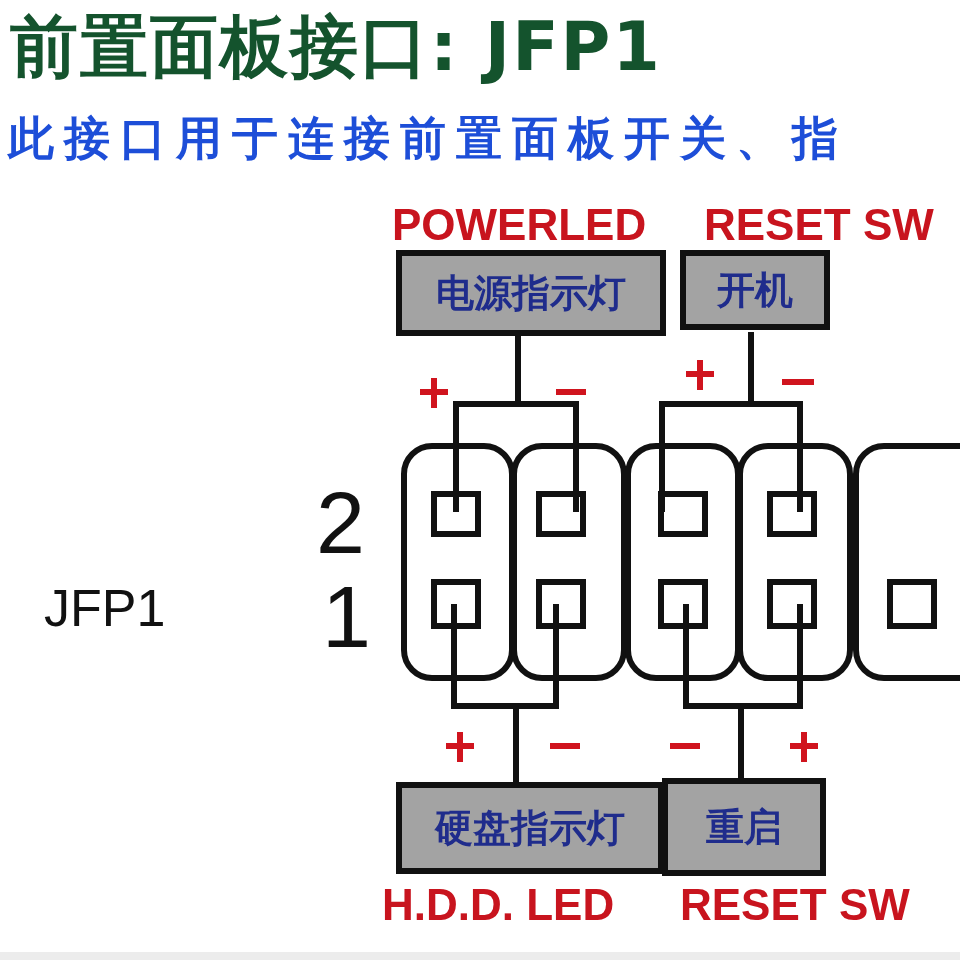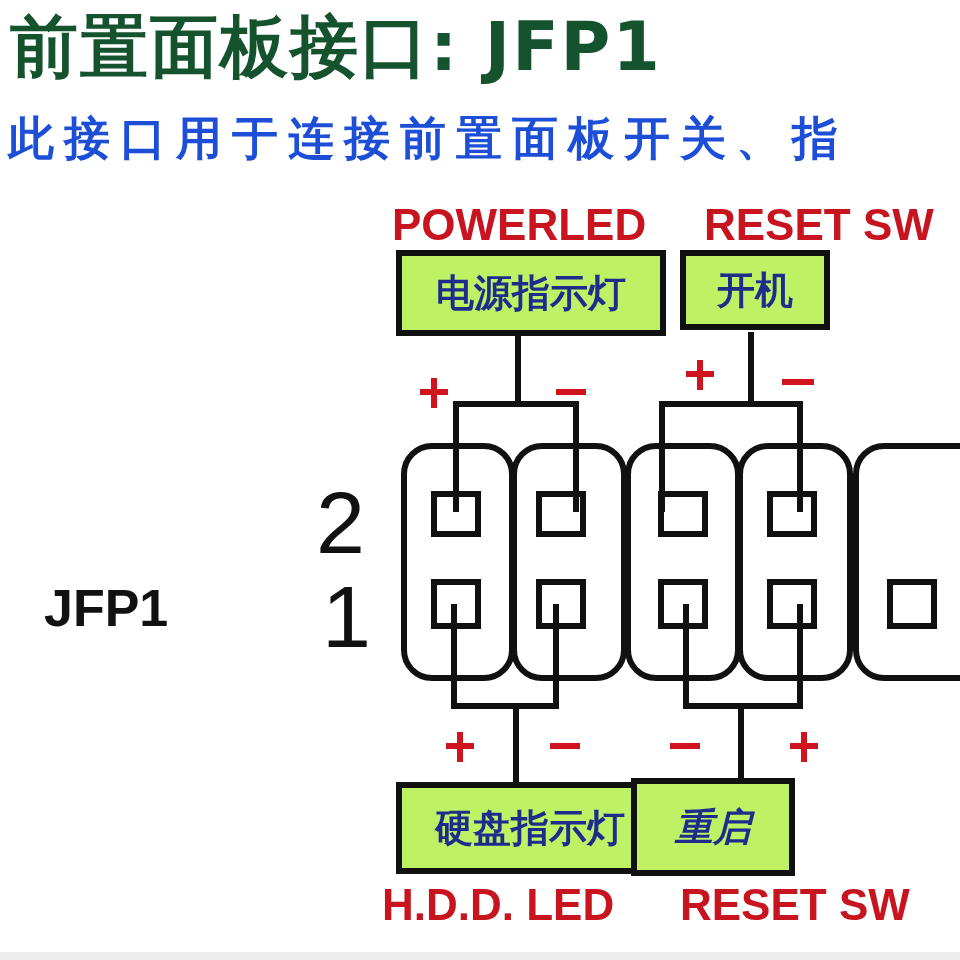--- a/index.html
+++ b/index.html
@@ -1,22 +1,22 @@
 <!DOCTYPE html>
 <html><head>
 <meta charset="utf-8">
 <style>
   html, body { margin:0; padding:0; background:#ffffff; }
   body { width:960px; height:960px; position:relative; overflow:hidden; font-family:"DejaVu Sans", sans-serif; }
   .title { position:absolute; left:10px; top:2px; font-size:68px; font-weight:bold; color:#14532d; letter-spacing:2px; white-space:nowrap; line-height:90px; }
   .subtitle { position:absolute; left:8px; top:108px; font-size:46px; color:#1d4ed8; letter-spacing:10px; white-space:nowrap; line-height:60px;font-weight:bold; }
   .red-label { position:absolute; font-family:"Liberation Sans", sans-serif; font-weight:bold; color:#c8141e; white-space:nowrap; font-size:44px; line-height:50px; }
-  .box { position:absolute; border:6px solid #111; background:#bef264; box-sizing:border-box; display:flex; align-items:center; justify-content:center; }
+  .box { position:absolute; border:6px solid #111; background:#a3a3a3; box-sizing:border-box; display:flex; align-items:center; justify-content:center; }
   .box span { font-size:38px; font-weight:bold; color:#1f2c8c; white-space:nowrap; }
-  .jfp-label { position:absolute; left:44px; top:578px; font-family:"Liberation Sans", sans-serif; font-size:52px; color:#111;font-weight:bold; }
+  .jfp-label { position:absolute; left:44px; top:578px; font-family:"Liberation Sans", sans-serif; font-size:52px; color:#111; }
   .rownum { position:absolute; font-family:"Liberation Sans", sans-serif; font-size:88px; color:#111; line-height:90px; }
   svg { position:absolute; left:0; top:0; }
   .bottom-strip { position:absolute; left:0; top:952px; width:960px; height:8px; background:#ececec; }
 </style>
 </head>
 <body>
 
 <div class="title">前置面板接口: JFP1</div>
 <div class="subtitle">此接口用于连接前置面板开关、指</div>
 
@@ -26,21 +26,21 @@
 <div class="box" style="left:396px; top:250px; width:270px; height:86px;">
   <span>电源指示灯</span>
 </div>
 <div class="box" style="left:680px; top:250px; width:150px; height:80px;">
   <span>开机</span>
 </div>
 
 <div class="box" style="left:396px; top:782px; width:268px; height:92px;justify-content:center;">
   <span>硬盘指示灯</span>
 </div>
-<div class="box" style="left:631px; top:778px; width:164px; height:98px;font-style:italic;">
+<div class="box" style="left:662px; top:778px; width:164px; height:98px;">
   <span>重启</span>
 </div>
 
 <div class="red-label" style="left:382px; top:880px;text-align:right;">H.D.D. LED</div>
 <div class="red-label" style="left:680px; top:880px;">RESET SW</div>
 
 <div class="jfp-label">JFP1</div>
 <div class="rownum" style="left:316px; top:478px;">2</div>
 <div class="rownum" style="left:322px; top:572px;">1</div>
 

